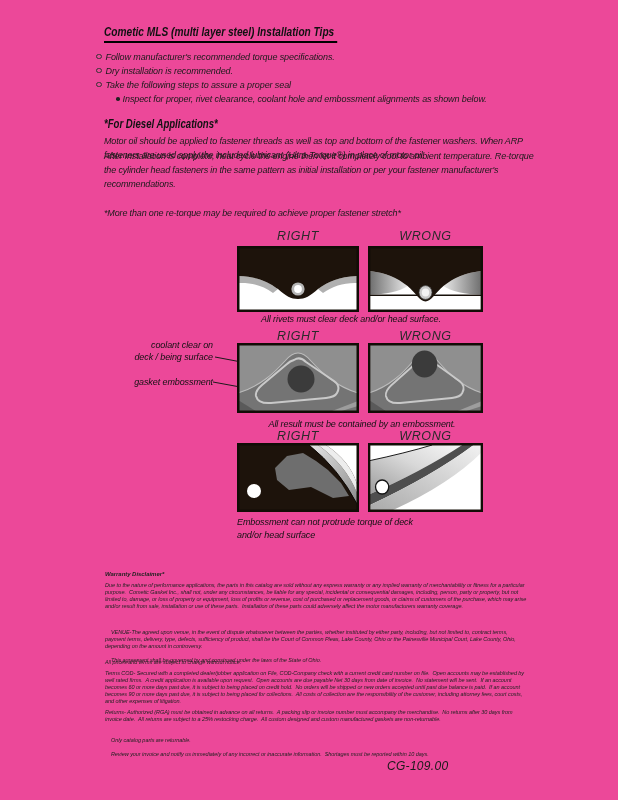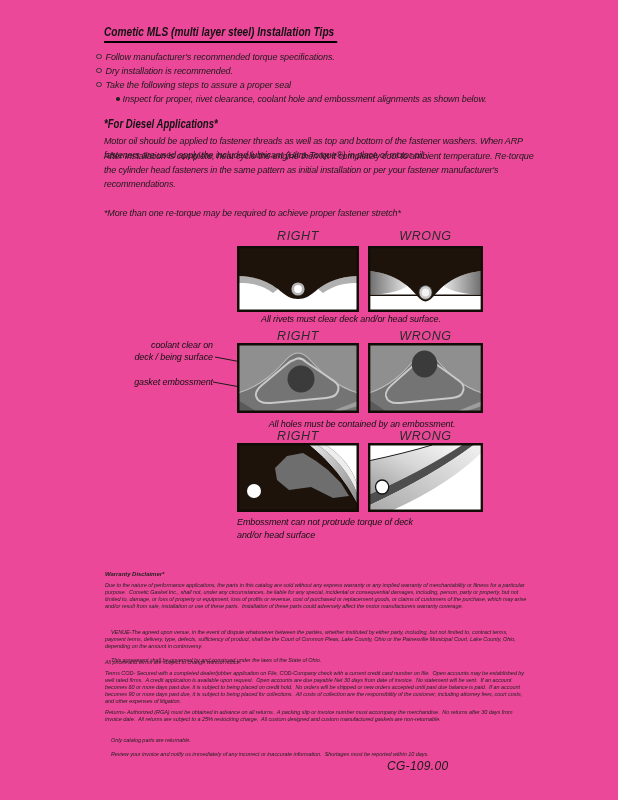--- a/index.html
+++ b/index.html
@@ -120,21 +120,21 @@
   <svg class="dbox" style="left:368px;top:343px;" width="115" height="70" viewBox="0 0 122 70" preserveAspectRatio="none">
     <rect x="0" y="0" width="122" height="70" fill="#8f8f8f"></rect>
     <path d="M1,70 L1,50 C24,43 38,29 48,18 C53,12 57,10 61,10 C65,10 69,12 74,18 C84,29 98,43 121,50 L121,70 Z" fill="#747474"></path>
     <path d="M1,50 C24,43 38,29 48,18 C53,12 57,10 61,10 C65,10 69,12 74,18 C84,29 98,43 121,50" fill="none" stroke="#bcbcbc" stroke-width="1.1"></path>
     <path d="M1,70 L1,57 L22,70 Z" fill="#5a5a5a"></path>
     <path d="M121,58 L121,63 L98,70 L90,70 Z" fill="#9d9d9d"></path>
     <path d="M57,17 Q63,13 69,19 L97,38 Q104,43 100,50 Q98,54 89,55 L34,60 Q21,61 19,53 Q18,48 25,42 L50,21 Q53,18 57,17 Z" fill="none" stroke="#c9c9c9" stroke-width="2" stroke-linejoin="round"></path>
     <circle cx="60" cy="21" r="13.5" fill="#3b3b3b"></circle>
     <rect x="1.25" y="1.25" width="119.5" height="67.5" fill="none" stroke="#120c06" stroke-width="2.5"></rect>
   </svg>
-  <div class="abs caption" style="left:237px;top:418px;width:250px;text-align:center;">All holes must be contained by an embossment.</div>
+  <div class="abs caption" style="left:237px;top:418px;width:250px;text-align:center;">All result must be contained by an embossment.</div>
 
   <div class="abs dlabel" style="left:237px;top:429px;width:122px;">RIGHT</div>
   <div class="abs dlabel" style="left:368px;top:429px;width:115px;">WRONG</div>
 
   <svg class="dbox" style="left:237px;top:443px;" width="122" height="69" viewBox="0 0 122 69">
     <defs>
       <linearGradient id="g3a" x1="0" y1="0" x2="1" y2="1">
           <stop offset="0" stop-color="#e6e6e6"></stop>
           <stop offset="1" stop-color="#8c8c8c"></stop>
         </linearGradient>

